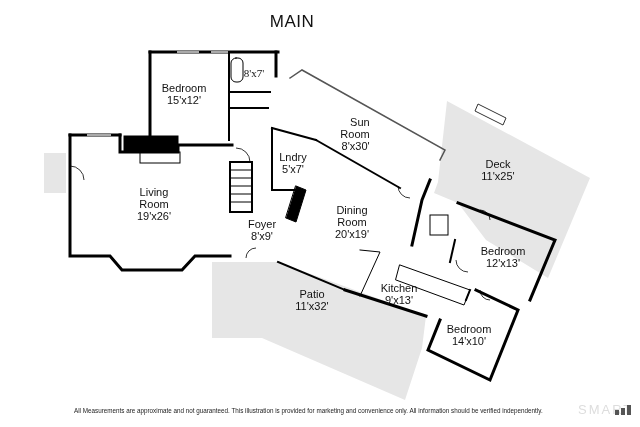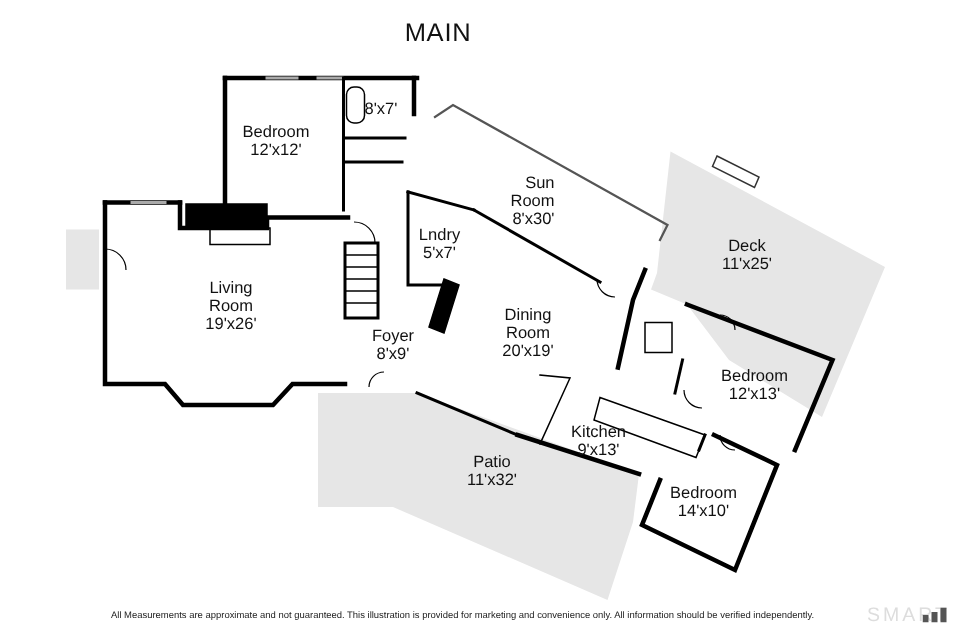--- a/index.html
+++ b/index.html
@@ -76,23 +76,23 @@
     <path d="M246,258 A10,10 0 0 1 256,248"></path>
     <path d="M398,186 A12,12 0 0 0 410,198"></path>
     <path d="M456,260 A12,12 0 0 0 468,272"></path>
     <path d="M480,210 A10,10 0 0 1 490,220"></path>
     <path d="M480,290 A10,10 0 0 0 490,300"></path>
   </g>
 </svg>
 
 <div class="lbl" style="left:184px;top:82px;">
   <div>Bedroom</div>
-  <div>12'x12'</div>
+  <div>15'x12'</div>
 </div>
-<div class="lbl" style="left:254px;top:67px;">
+<div class="lbl" style="left:254px;top:67px;font-family:Liberation Serif, serif;">
   <div>8'x7'</div>
 </div>
 <div class="lbl" style="left:355px;top:116px;text-align:right;">
   <div>Sun<br>Room</div>
   <div>8'x30'</div>
 </div>
 <div class="lbl" style="left:293px;top:151px;">
   <div>Lndry</div>
   <div>5'x7'</div>
 </div>
@@ -113,21 +113,21 @@
   <div>11'x25'</div>
 </div>
 <div class="lbl" style="left:503px;top:245px;">
   <div>Bedroom</div>
   <div>12'x13'</div>
 </div>
 <div class="lbl" style="left:399px;top:282px;">
   <div>Kitchen</div>
   <div>9'x13'</div>
 </div>
-<div class="lbl" style="left:312px;top:302px;margin-left:16px;">
+<div class="lbl" style="left:312px;top:288px;">
   <div>Patio</div>
   <div>11'x32'</div>
 </div>
 <div class="lbl" style="left:469px;top:323px;">
   <div>Bedroom</div>
   <div>14'x10'</div>
 </div>
 
 <div class="disclaimer">All Measurements are approximate and not guaranteed.  This illustration is provided for marketing and convenience only.  All information should be verified independently.</div>
 <div class="brand">SMART</div>

